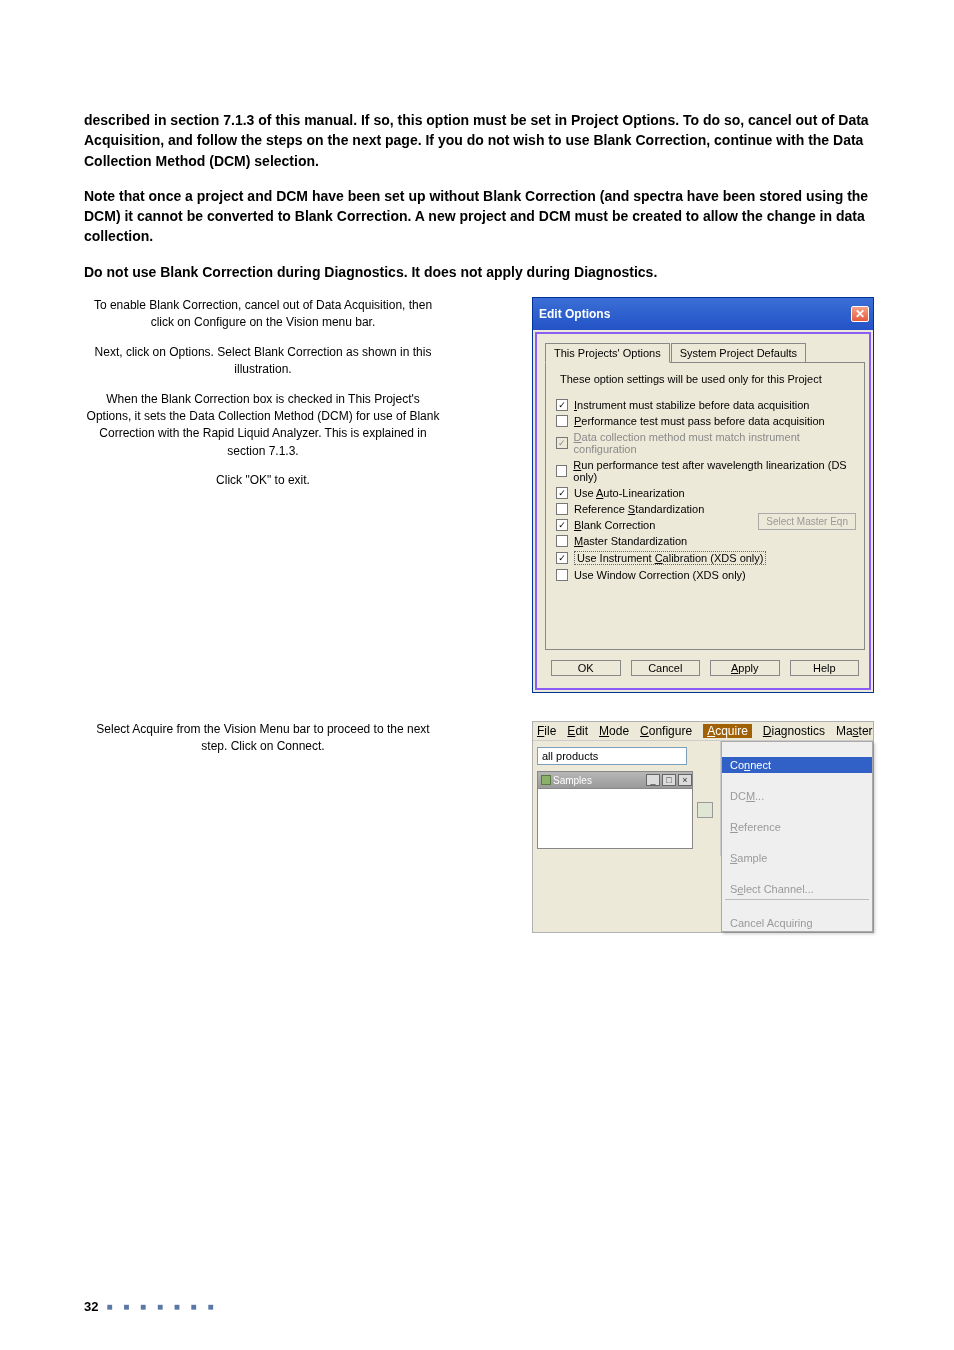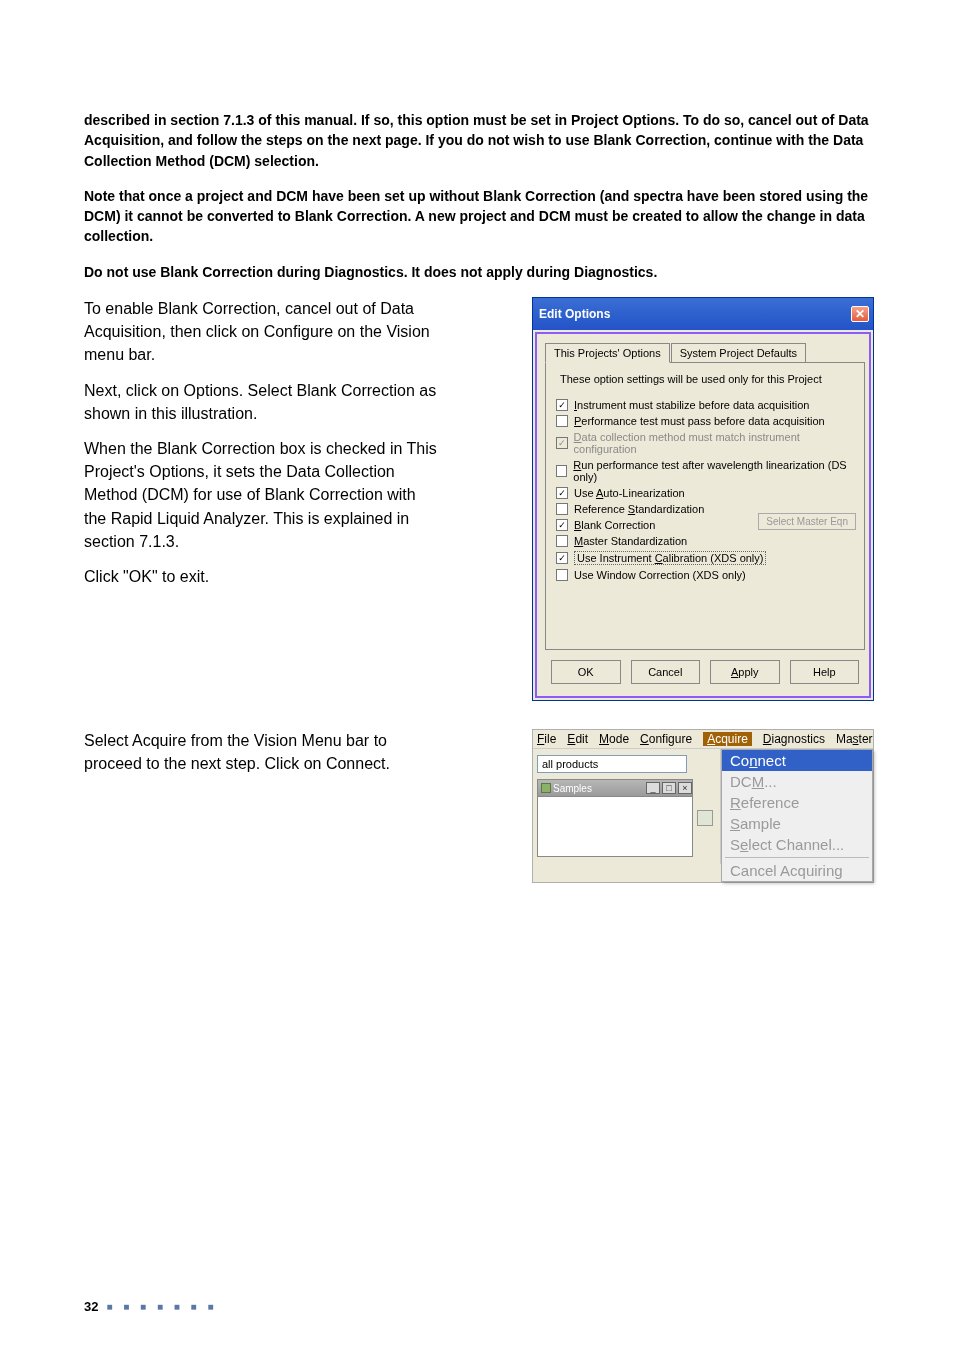--- a/index.html
+++ b/index.html
@@ -7,21 +7,21 @@
     width: 954px;
     height: 1350px;
     background: #fff;
     font-family: Verdana, Arial, sans-serif;
     color: #000;
     position: relative;
     padding: 110px 80px 0 84px;
   }
   .bold { font-weight: bold; }
   p { font-size: 14px; line-height: 1.45; margin-bottom: 15px; }
-  .narrow { font-size: 16px; line-height: 1.45; margin-bottom: 12px; }
+  .narrow { font-size: 12px; line-height: 1.45; margin-bottom: 12px; text-align: center; }
   .twocol { display: flex; gap: 20px; align-items: flex-start; margin-top: 8px; }
   .leftcol { flex: 0 0 358px; }
   .rightcol { flex: 1; }
 
   
   .dlg {
     width: 342px;
     border: 1px solid #003399;
     background: #ece9d8;
     font-family: Tahoma, Arial, sans-serif;
@@ -108,21 +108,21 @@
   .dlg-buttons {
     display: flex;
     justify-content: space-around;
     padding: 10px 6px 2px 6px;
     gap: 10px;
   }
   .dlg-buttons button {
     font-family: Tahoma, Arial, sans-serif;
     font-size: 11px;
     width: 70px;
-    height: 24px;
+    height: 16px;
     border: 1px solid #888;
     background: #ece9d8;
   }
 
   
   .menushot {
     width: 342px;
     margin-left: auto;
     border: 1px solid #b0b0b0;
     font-family: Tahoma, Arial, sans-serif;
@@ -188,22 +188,23 @@
     border-top:none;
   }
   .dropdown {
     background: #efefef;
     border: 1px solid #aaa;
     width: 164px;
     box-shadow: 2px 2px 3px rgba(0,0,0,.2);
   }
   .dropdown .dd-item {
     padding: 2px 8px;
-    font-size: 15px;
+    font-size: 11px;
     color: #9a9a9a;
+    margin-top: 15px;
   }
   .dropdown .dd-item.enabled { color:#000; }
   .dropdown .dd-item.sel { background: #3161c6; color:#fff; }
   .dropdown .dd-sep {
     border-top: 1px solid #bbb;
     margin: 2px 3px;
   }
   .little-icon {
     width: 16px; height:16px;
     border:1px solid #999;

